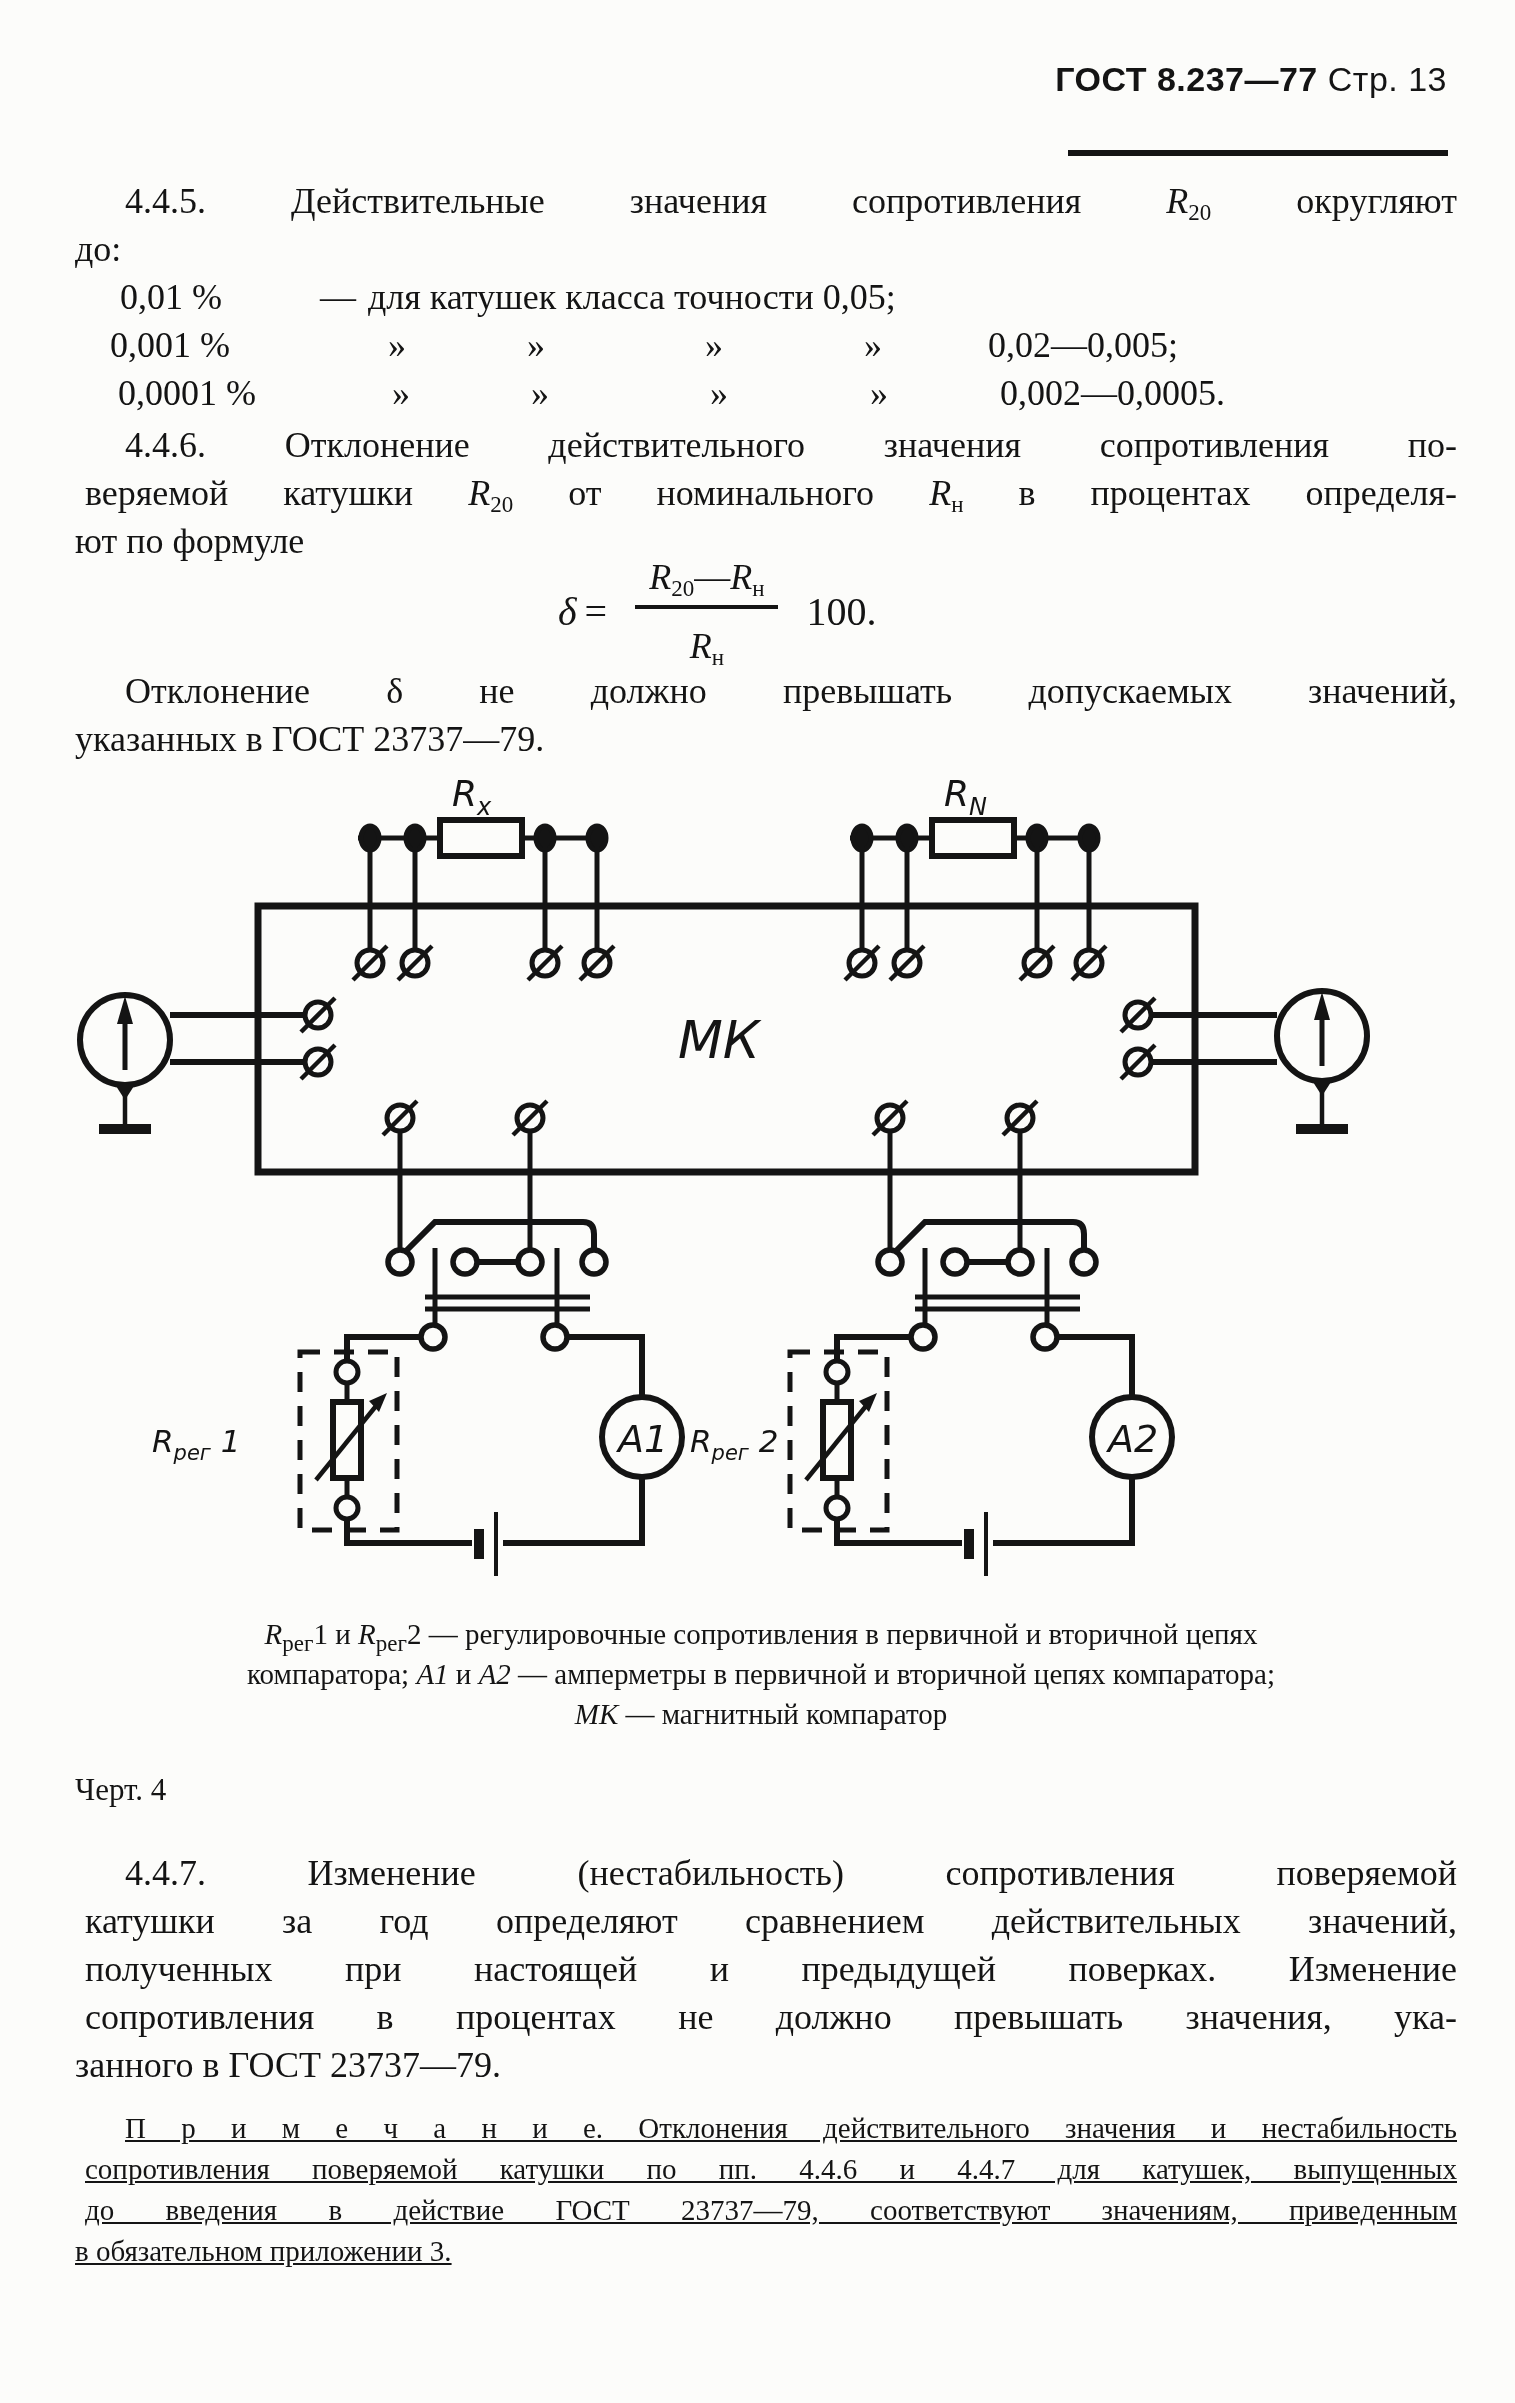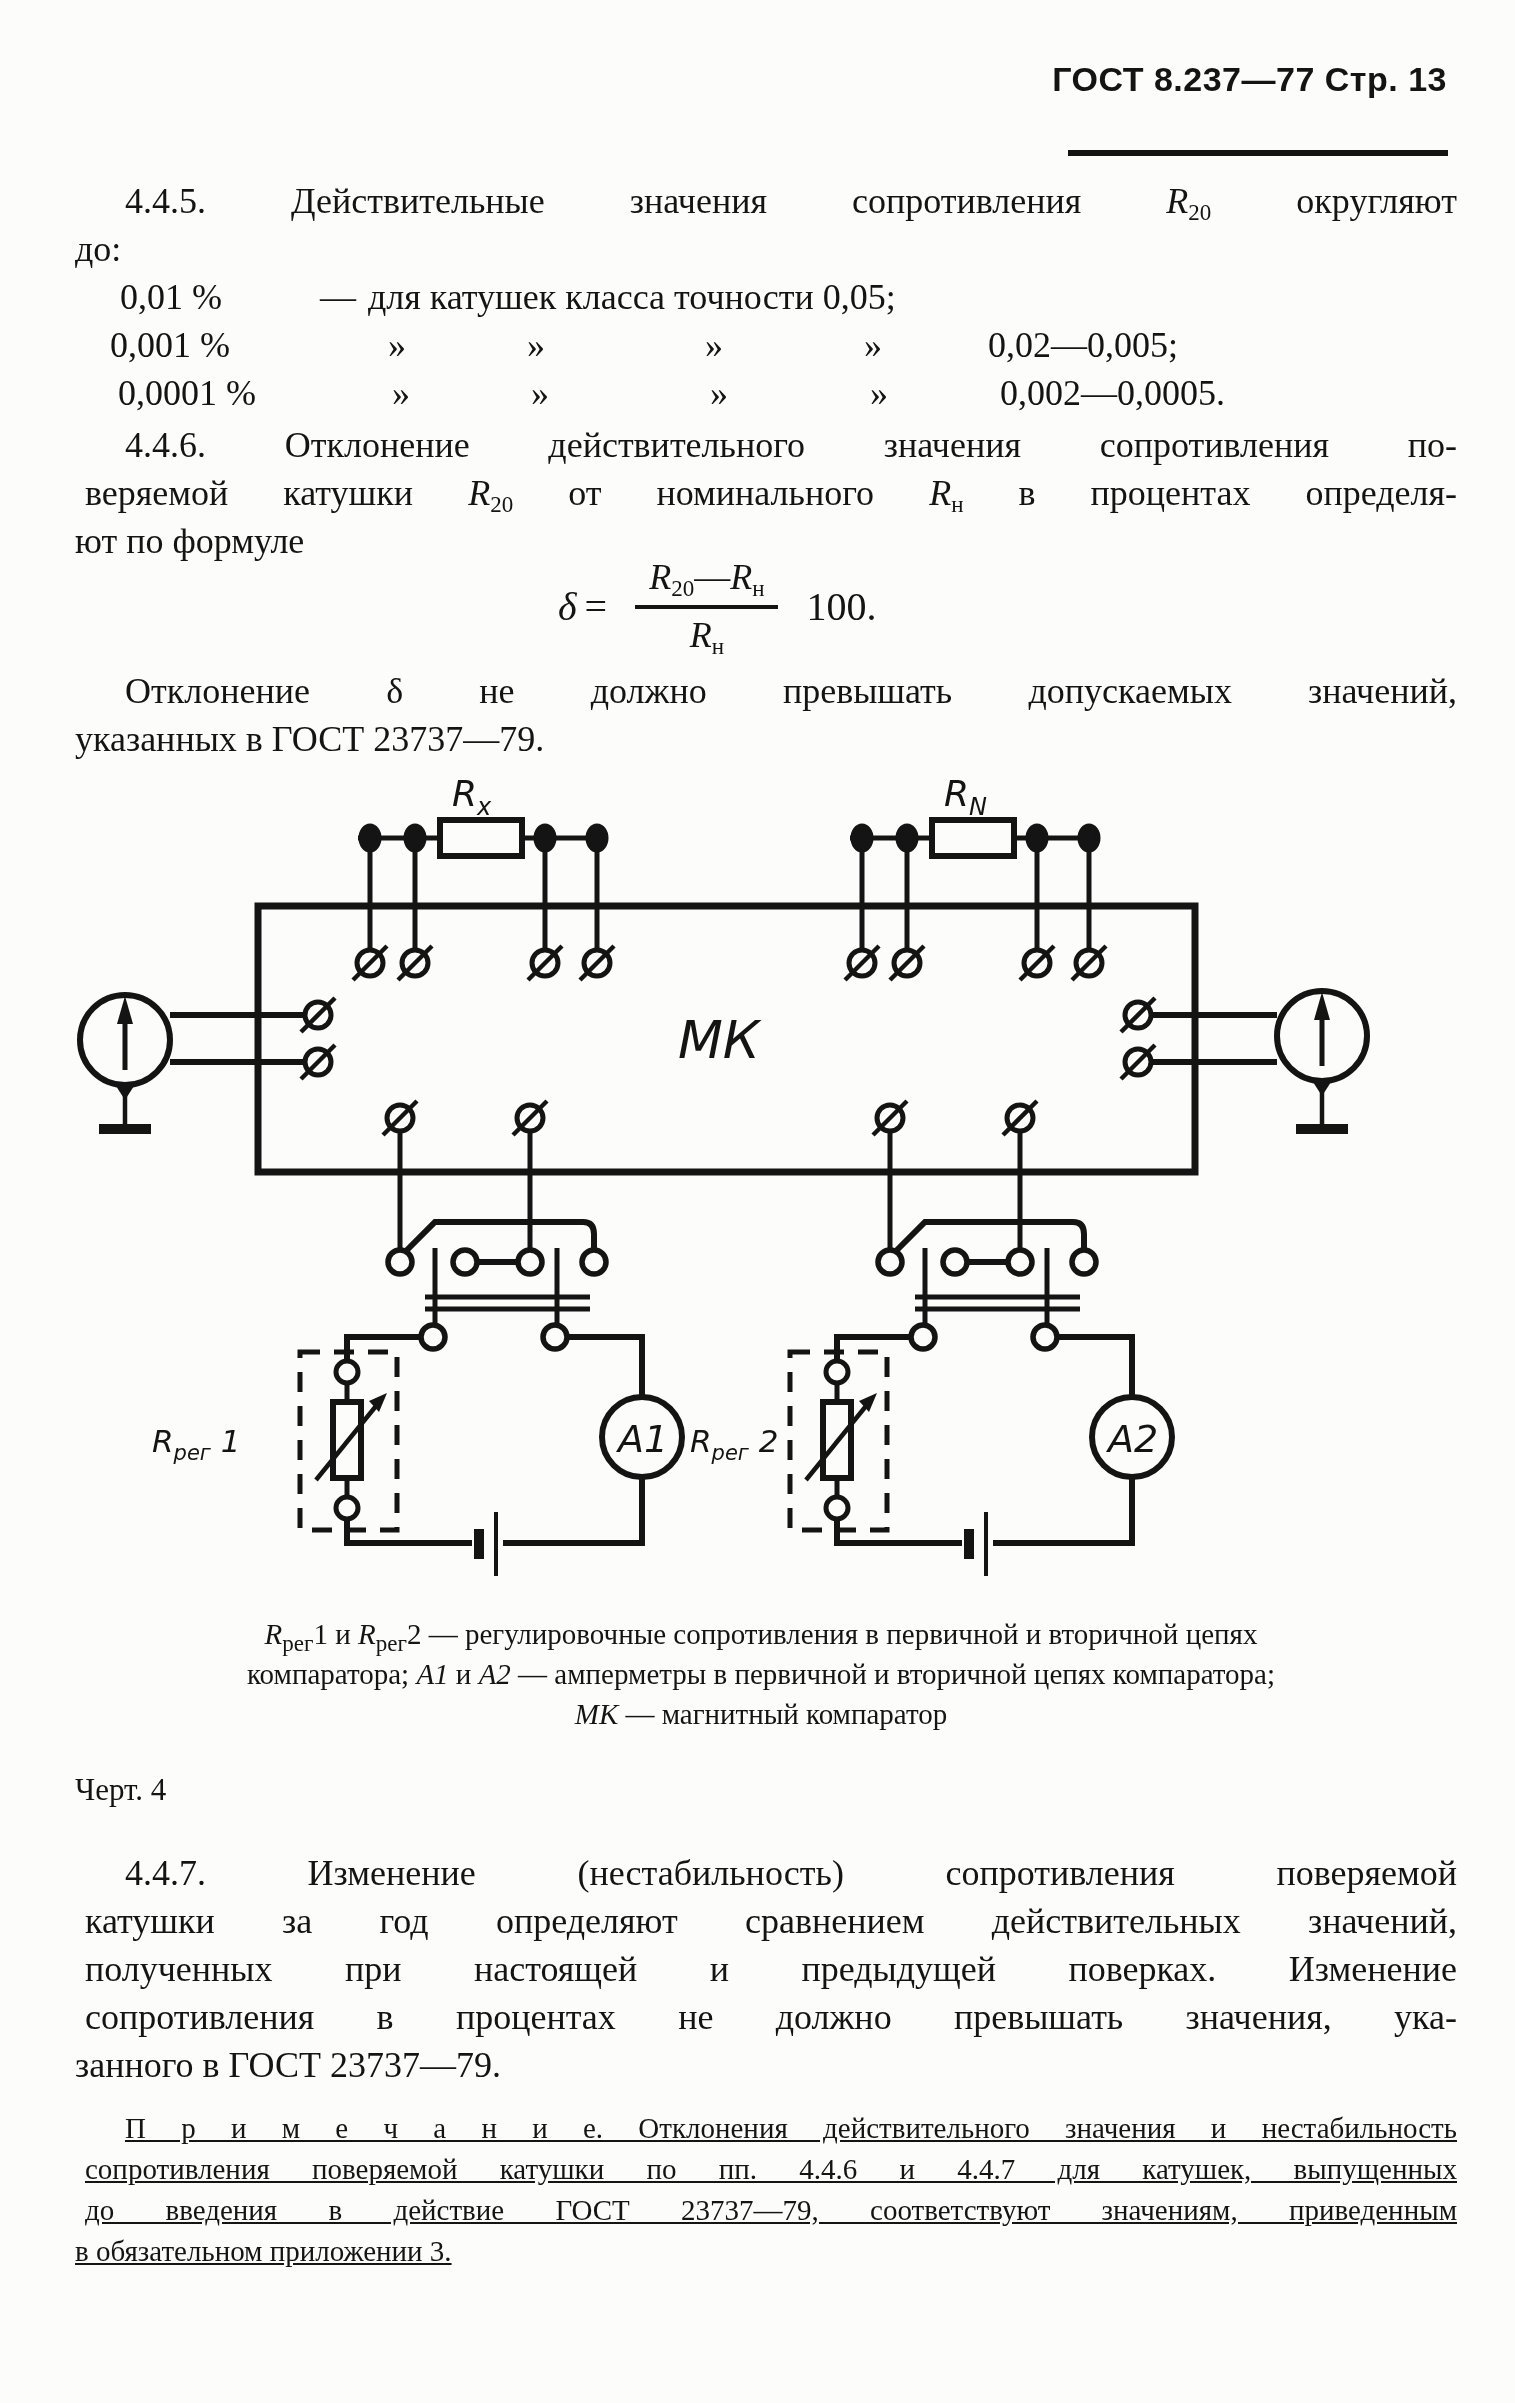--- a/index.html
+++ b/index.html
@@ -5,37 +5,37 @@
   html,body{margin:0;padding:0;}
   body{
     width:1515px;height:2403px;position:relative;background:#fcfcfa;
     font-family:"Liberation Serif","DejaVu Serif",serif;color:#141414;
     overflow:hidden;
   }
   .abs{position:absolute;}
   
   .hdr{top:60px;right:68px;font-family:"Liberation Sans","DejaVu Sans",sans-serif;
        font-weight:bold;font-size:34px;letter-spacing:.5px;white-space:nowrap;}
-  .hdr .pg{font-weight:bold;}
+  .hdr .pg{font-weight:normal;}
   .hdr-rule{top:150px;left:1068px;width:380px;height:6px;background:#141414;}
   
   .tl{left:75px;width:1372px;font-size:36px;line-height:46px;white-space:nowrap;}
   .j{white-space:normal;text-align:justify;text-align-last:justify;margin-left:10px;}
   .ind{text-indent:40px;}
   .it{font-style:italic;}
   sub.s{font-size:23px;vertical-align:-7px;line-height:0;}
   
   .row{left:0;width:1515px;height:48px;font-size:36px;}
   .row span{position:absolute;white-space:nowrap;}
   
   .formula{top:556px;left:558px;display:flex;align-items:center;font-size:40px;}
   .formula .gap{width:28px;}
   .frac{display:inline-block;text-align:center;font-size:36px;}
   .frac .num{display:block;padding:0 14px 7px;}
-  .frac .den{display:block;border-top:4px solid #141414;padding-top:5px;}
+  .frac .den{display:block;border-top:4px solid #141414;padding-top:16px;}
   
   .cap{left:75px;width:1372px;text-align:center;font-size:29px;white-space:nowrap;}
   .capsub{font-size:19px;vertical-align:-6px;}
   .fig-label{left:75px;width:1372px;font-size:31px;}
   
   .nt{left:75px;width:1372px;font-size:29px;line-height:41px;text-decoration:underline;}
   
   .diagram{top:755px;left:0;width:1515px;height:860px;}
   svg{display:block;}
   svg text{font-family:"DejaVu Sans","Liberation Sans",sans-serif;font-style:italic;fill:#141414;}

